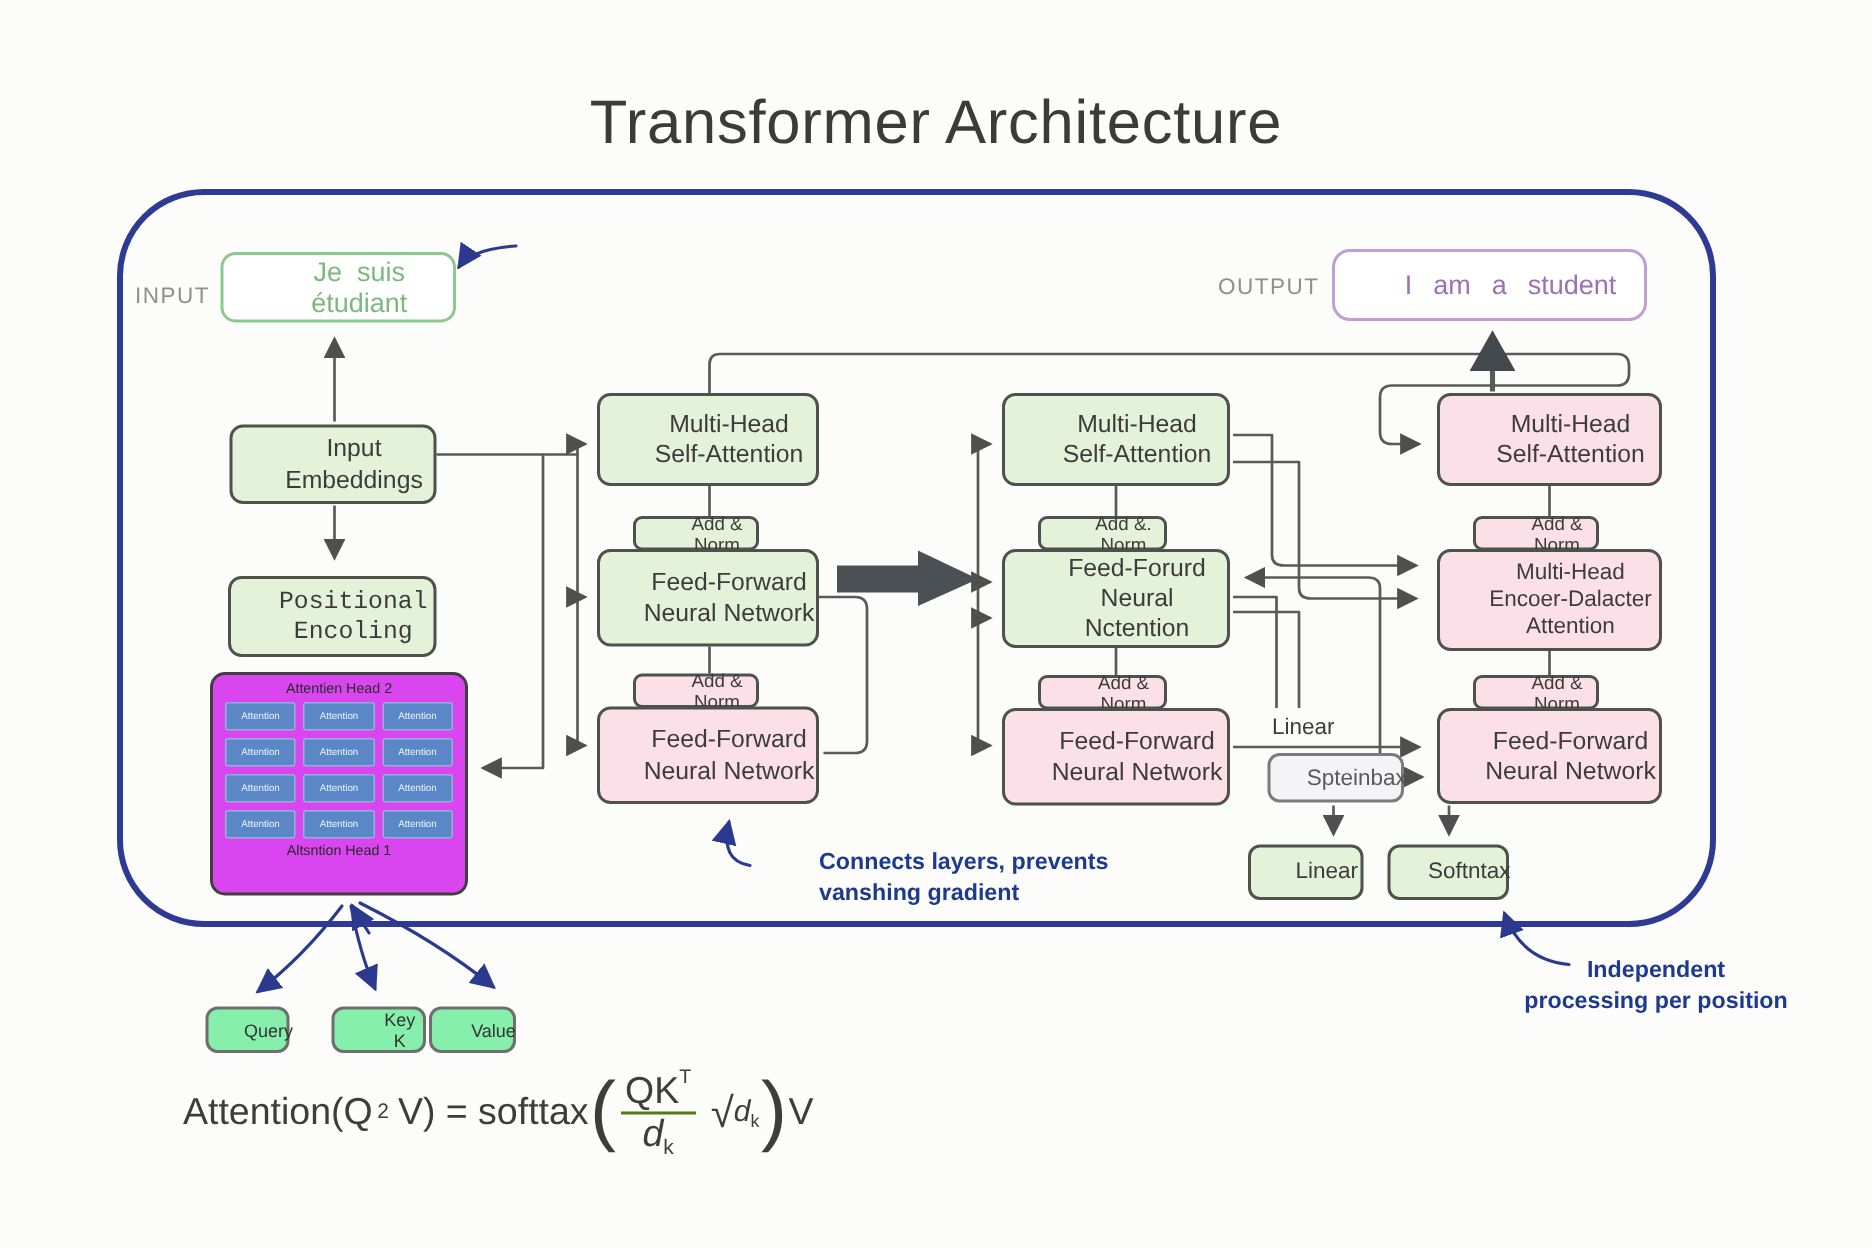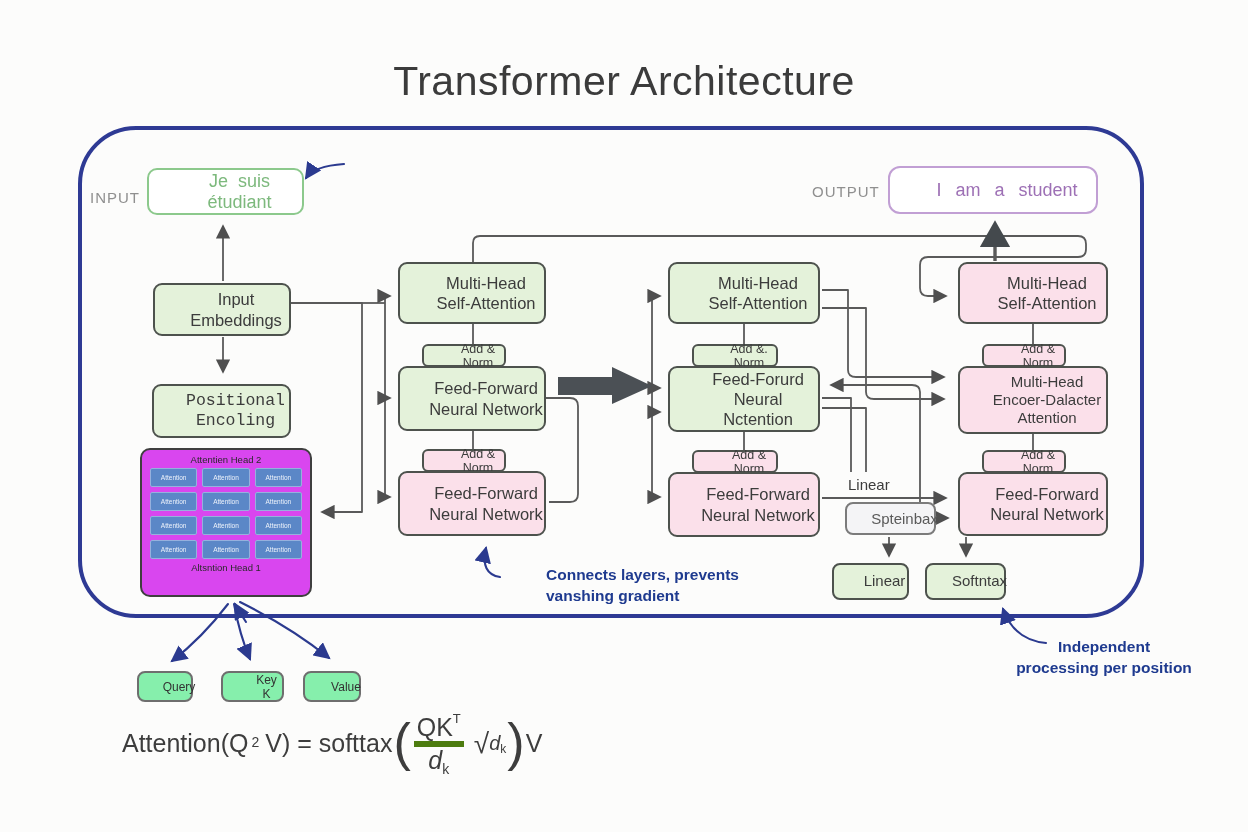--- a/index.html
+++ b/index.html
@@ -34,21 +34,21 @@
         font-size:6.5px;display:flex;align-items:center;justify-content:center;}
 
   .small-gray-box{background:#f4f4f6;border:2px solid #7b7b7b;border-radius:8px;color:#5a5a5a;font-size:15px;}
   .plain-label{font-size:15px;color:#3c3c3c;}
   .qkv{background:#86efac;border:2px solid #6e6e6e;border-radius:8px;font-size:12px;color:#333;}
 
   .formula{left:122px;top:714px;display:flex;align-items:center;font-size:25px;color:#3d3d3d;}
   .formula sup{font-size:14px;margin:0 6px 0 3px;position:relative;top:-2px;}
   .bigparen{font-size:52px;font-weight:300;line-height:0;position:relative;top:-2px;margin:0 1px;}
   .frac{display:inline-flex;flex-direction:column;align-items:center;line-height:1.05;margin:0 2px;}
-  .frac .num{border-bottom:6px solid #4d7c0f;padding:0 3px 1px;}
+  .frac .num{border-bottom:2px solid #4d7c0f;padding:0 3px 1px;}
   .frac sup{font-size:13px;top:-4px;margin:0;}
   .subk{font-size:14px;position:relative;top:5px;}
   .ital{font-style:italic;}
   .radical{font-size:28px;margin-left:8px;}
   svg.wires{position:absolute;left:0;top:0;pointer-events:none;}
 </style>
 </head>
 <body>
 
 <div class="stage">
@@ -180,21 +180,21 @@
   <div class="abs gbox center" style="left:832px;top:563px;width:77px;height:37px;font-size:15px;border-width:2px;border-radius:8px;">Linear</div>
   <div class="abs gbox center" style="left:925px;top:563px;width:81px;height:37px;font-size:15px;border-width:2px;border-radius:8px;">Softntax</div>
 
   <div class="abs note pre" style="left:502px;top:565px;width:210px;margin-left:44px;">Connects layers, prevents
 vanshing gradient</div>
   <div class="abs note pre" style="left:1008px;top:637px;width:192px;text-align:center;">Independent
 processing per position</div>
 
   <div class="abs qkv center" style="left:137px;top:671px;width:56px;height:31px;">Query</div>
   <div class="abs qkv center" style="left:221px;top:671px;width:63px;height:31px;">Key K</div>
-  <div class="abs qkv center" style="left:303px;top:671px;width:58px;height:31px;">Value</div>
+  <div class="abs qkv center" style="left:286px;top:671px;width:58px;height:31px;">Value</div>
 
   <div class="abs formula">
     <span>Attention(Q</span>
       <sup>2</sup>
       <span>V) = softtax</span>
     <span class="bigparen">(</span>
     <span class="frac">
       <span class="num"><span>QK</span><sup>T</sup></span>
       <span class="den"><span class="ital">d</span><span class="subk">k</span></span>
     </span>

